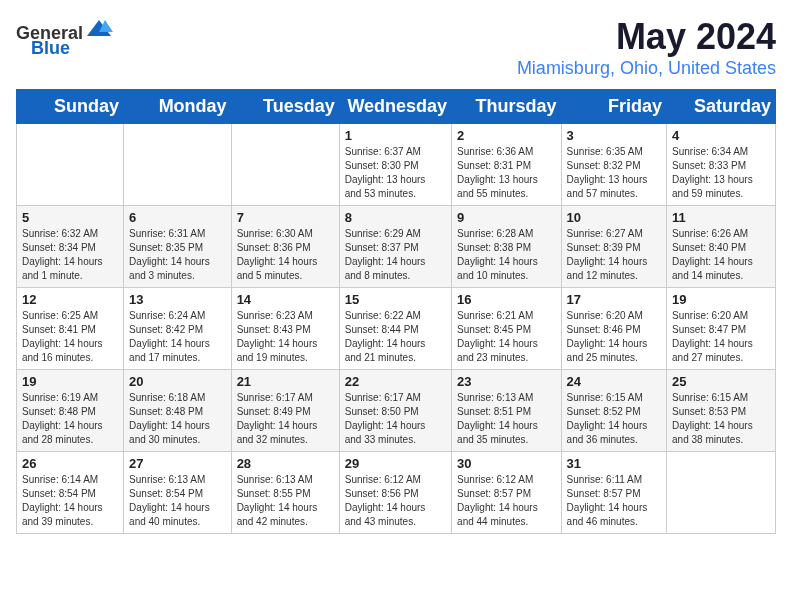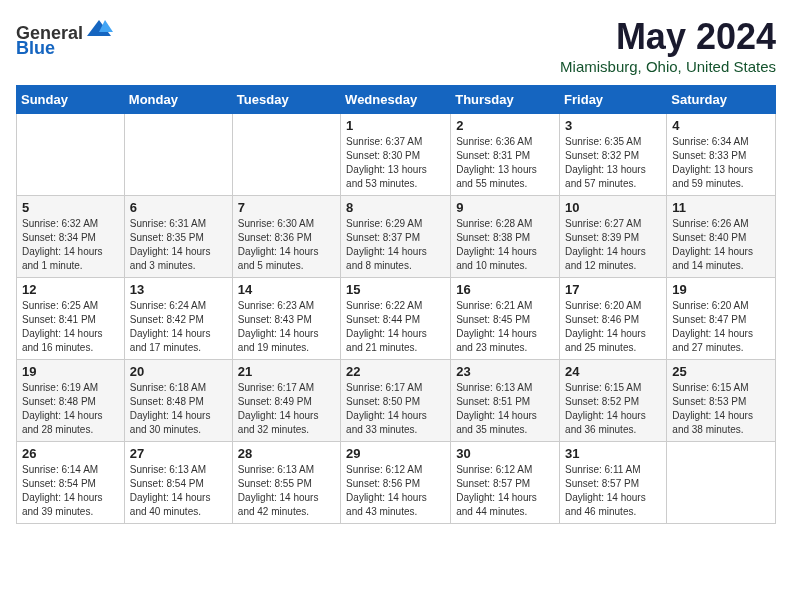--- a/index.html
+++ b/index.html
@@ -38,34 +38,34 @@
     .title-block {
       text-align: right;
       margin-left: 24px;
     }
     .main-title {
       font-size: 36px;
       font-weight: bold;
       color: #1a1a2e;
     }
     .subtitle {
-      font-size: 15px;
-      color: #14532d;
+      font-size: 18px;
+      color: #3b82f6;
     }
     .calendar {
       width: 100%;
       border-collapse: collapse;
       font-size: 11px;
     }
     .calendar thead th {
       background-color: #1565c0;
       color: #fff;
-      text-align: left;
+      text-align: right;
       padding: 6px 4px;
-      font-size: 13px;
+      font-size: 18px;
       font-weight: bold;
       border: 1px solid #1565c0;
     }
     .calendar tbody td {
       vertical-align: top;
       border: 1px solid #ccc;
       padding: 4px 5px;
       min-height: 70px;
       width: 113px;
       background: #fff;
@@ -95,21 +95,21 @@
 <div class="header">
   <div class="logo">
     <div style="display:flex;flex-direction:column;align-items:flex-start;">
       <div style="display:flex;align-items:flex-end;">
         <span class="logo-text-general">General</span>
         <svg class="logo-icon" viewBox="0 0 28 28">
           <polygon points="14,4 26,20 2,20" fill="#1565c0"></polygon>
           <polygon points="20,4 28,16 14,16" fill="#42a5f5"></polygon>
         </svg>
       </div>
-      <span class="logo-text-blue" style="margin-top:-6px;">Blue</span>
+      <span class="logo-text-blue" style="margin-top:-6px;margin-left:15px;">Blue</span>
     </div>
   </div>
   <div class="title-block">
     <div class="main-title">May 2024</div>
     <div class="subtitle">Miamisburg, Ohio, United States</div>
   </div>
 </div>
 
 <table class="calendar">
   <thead>

